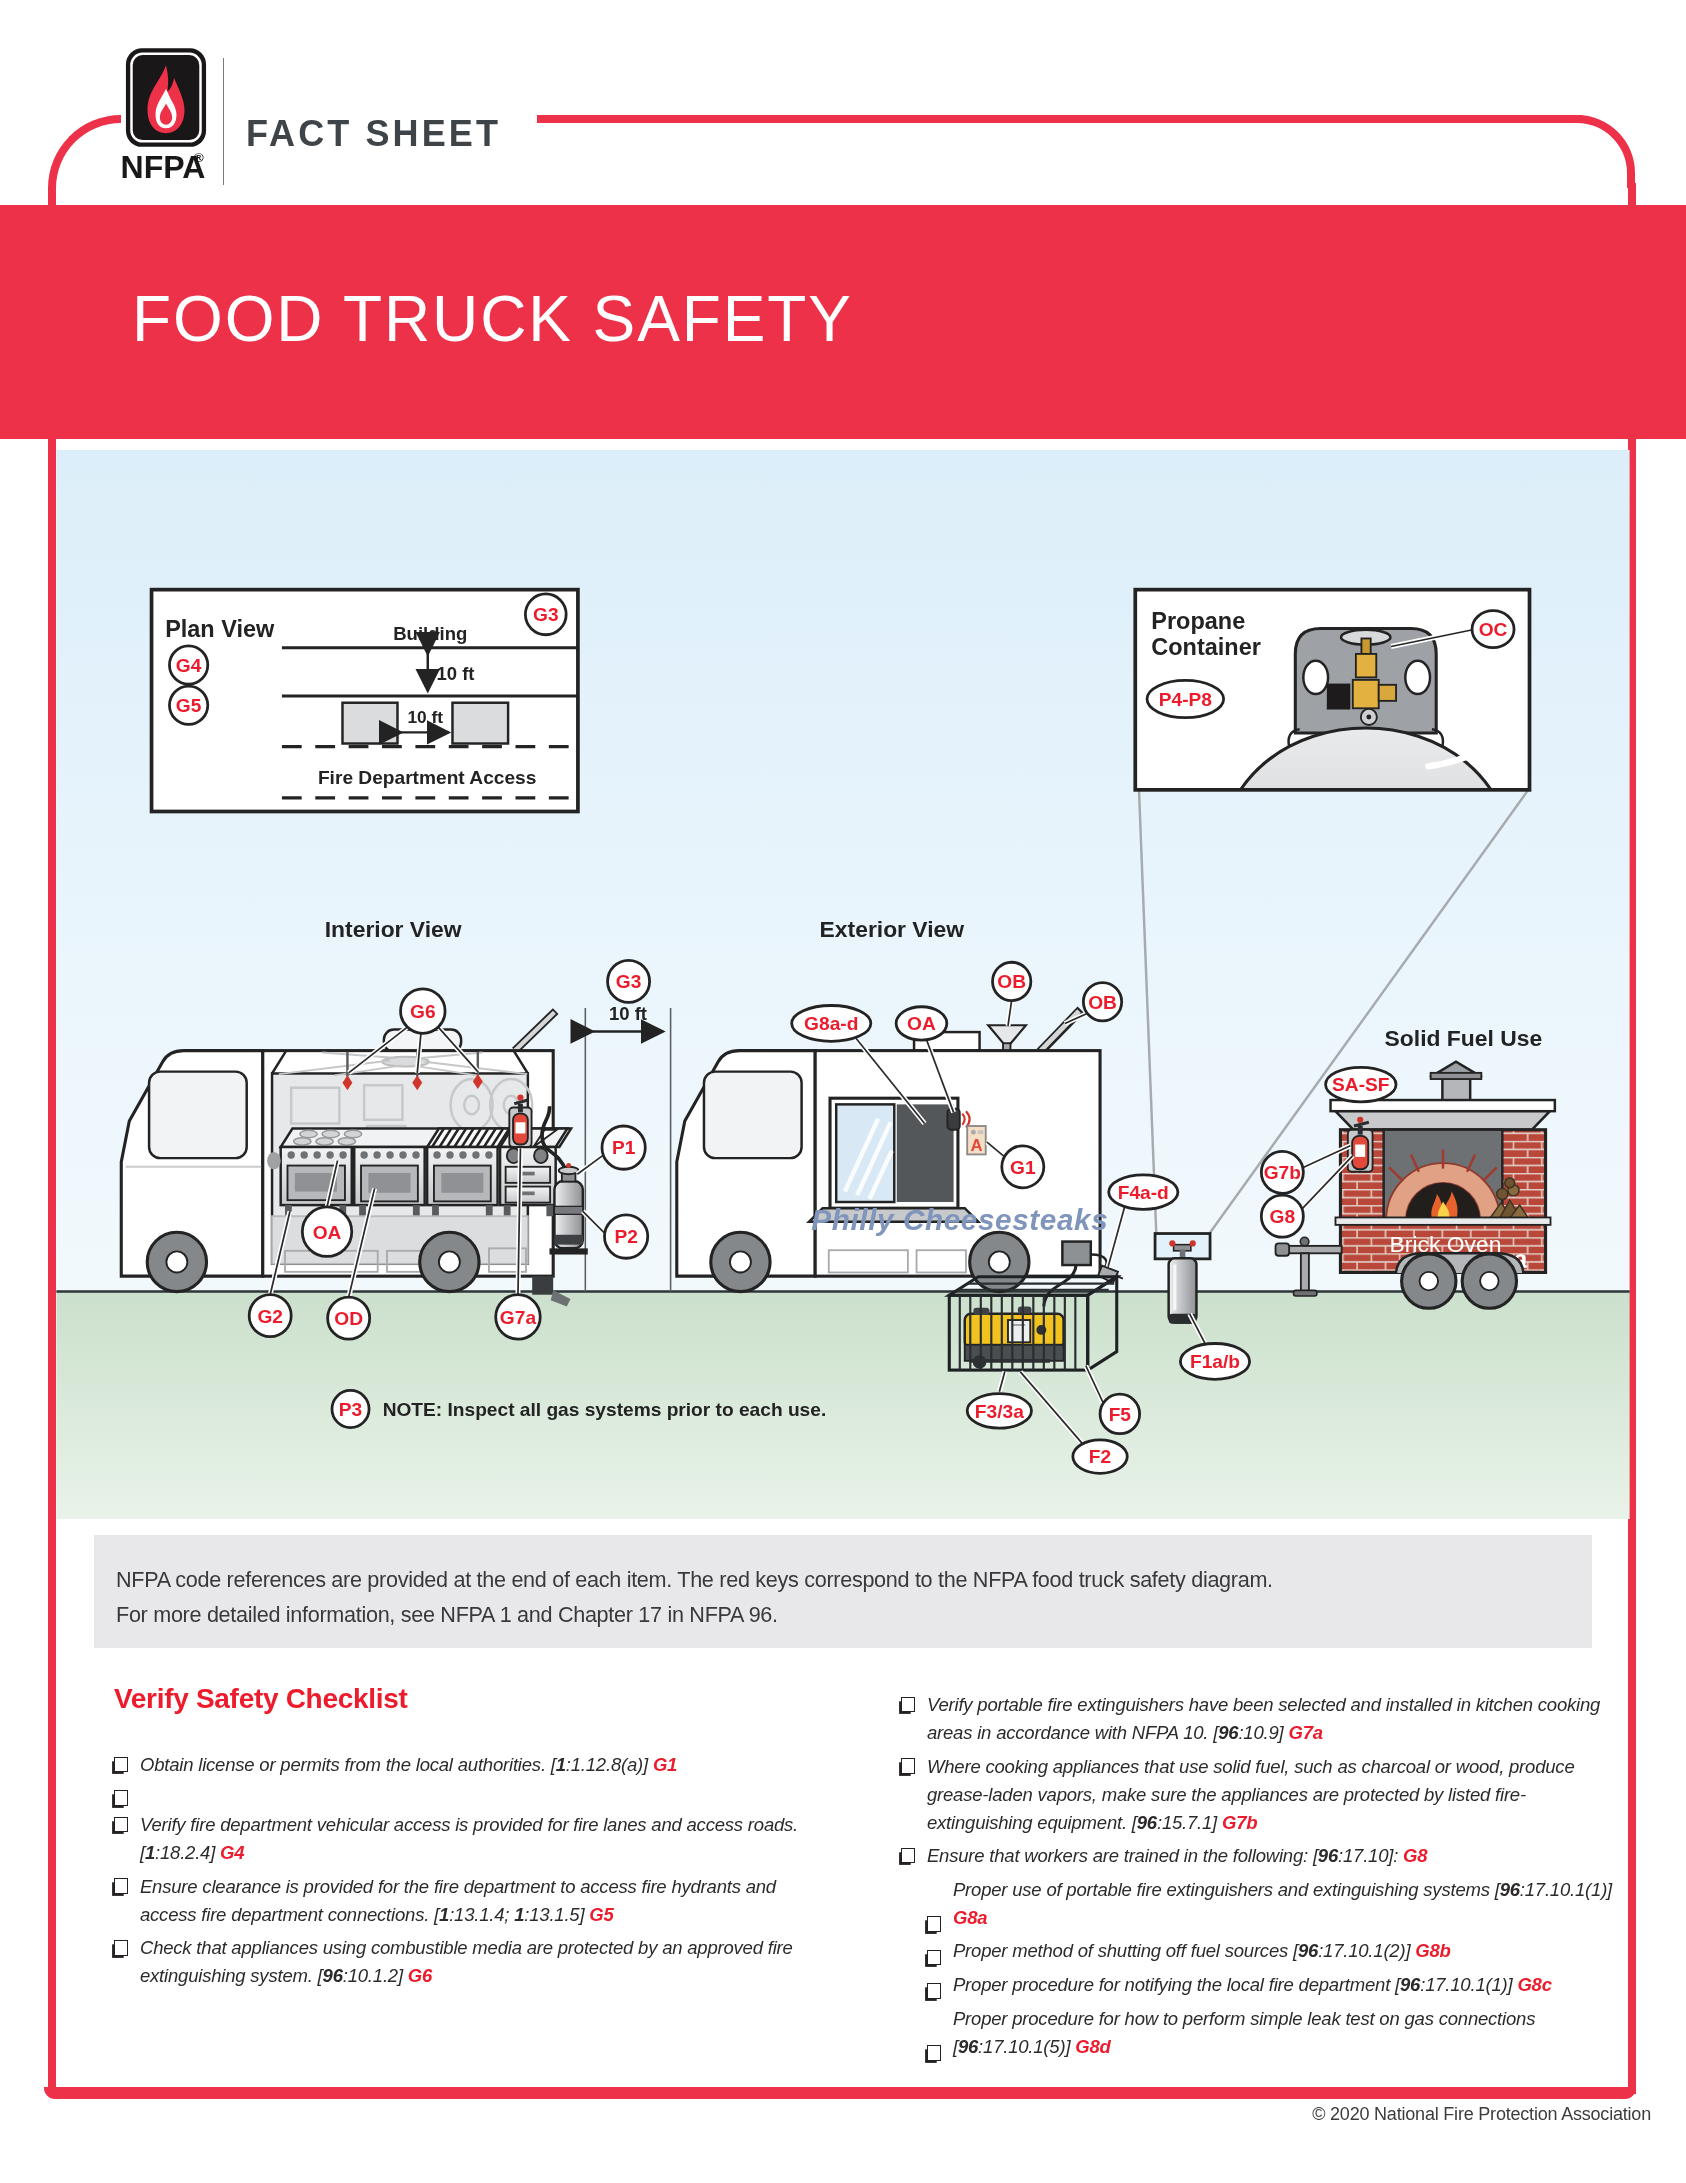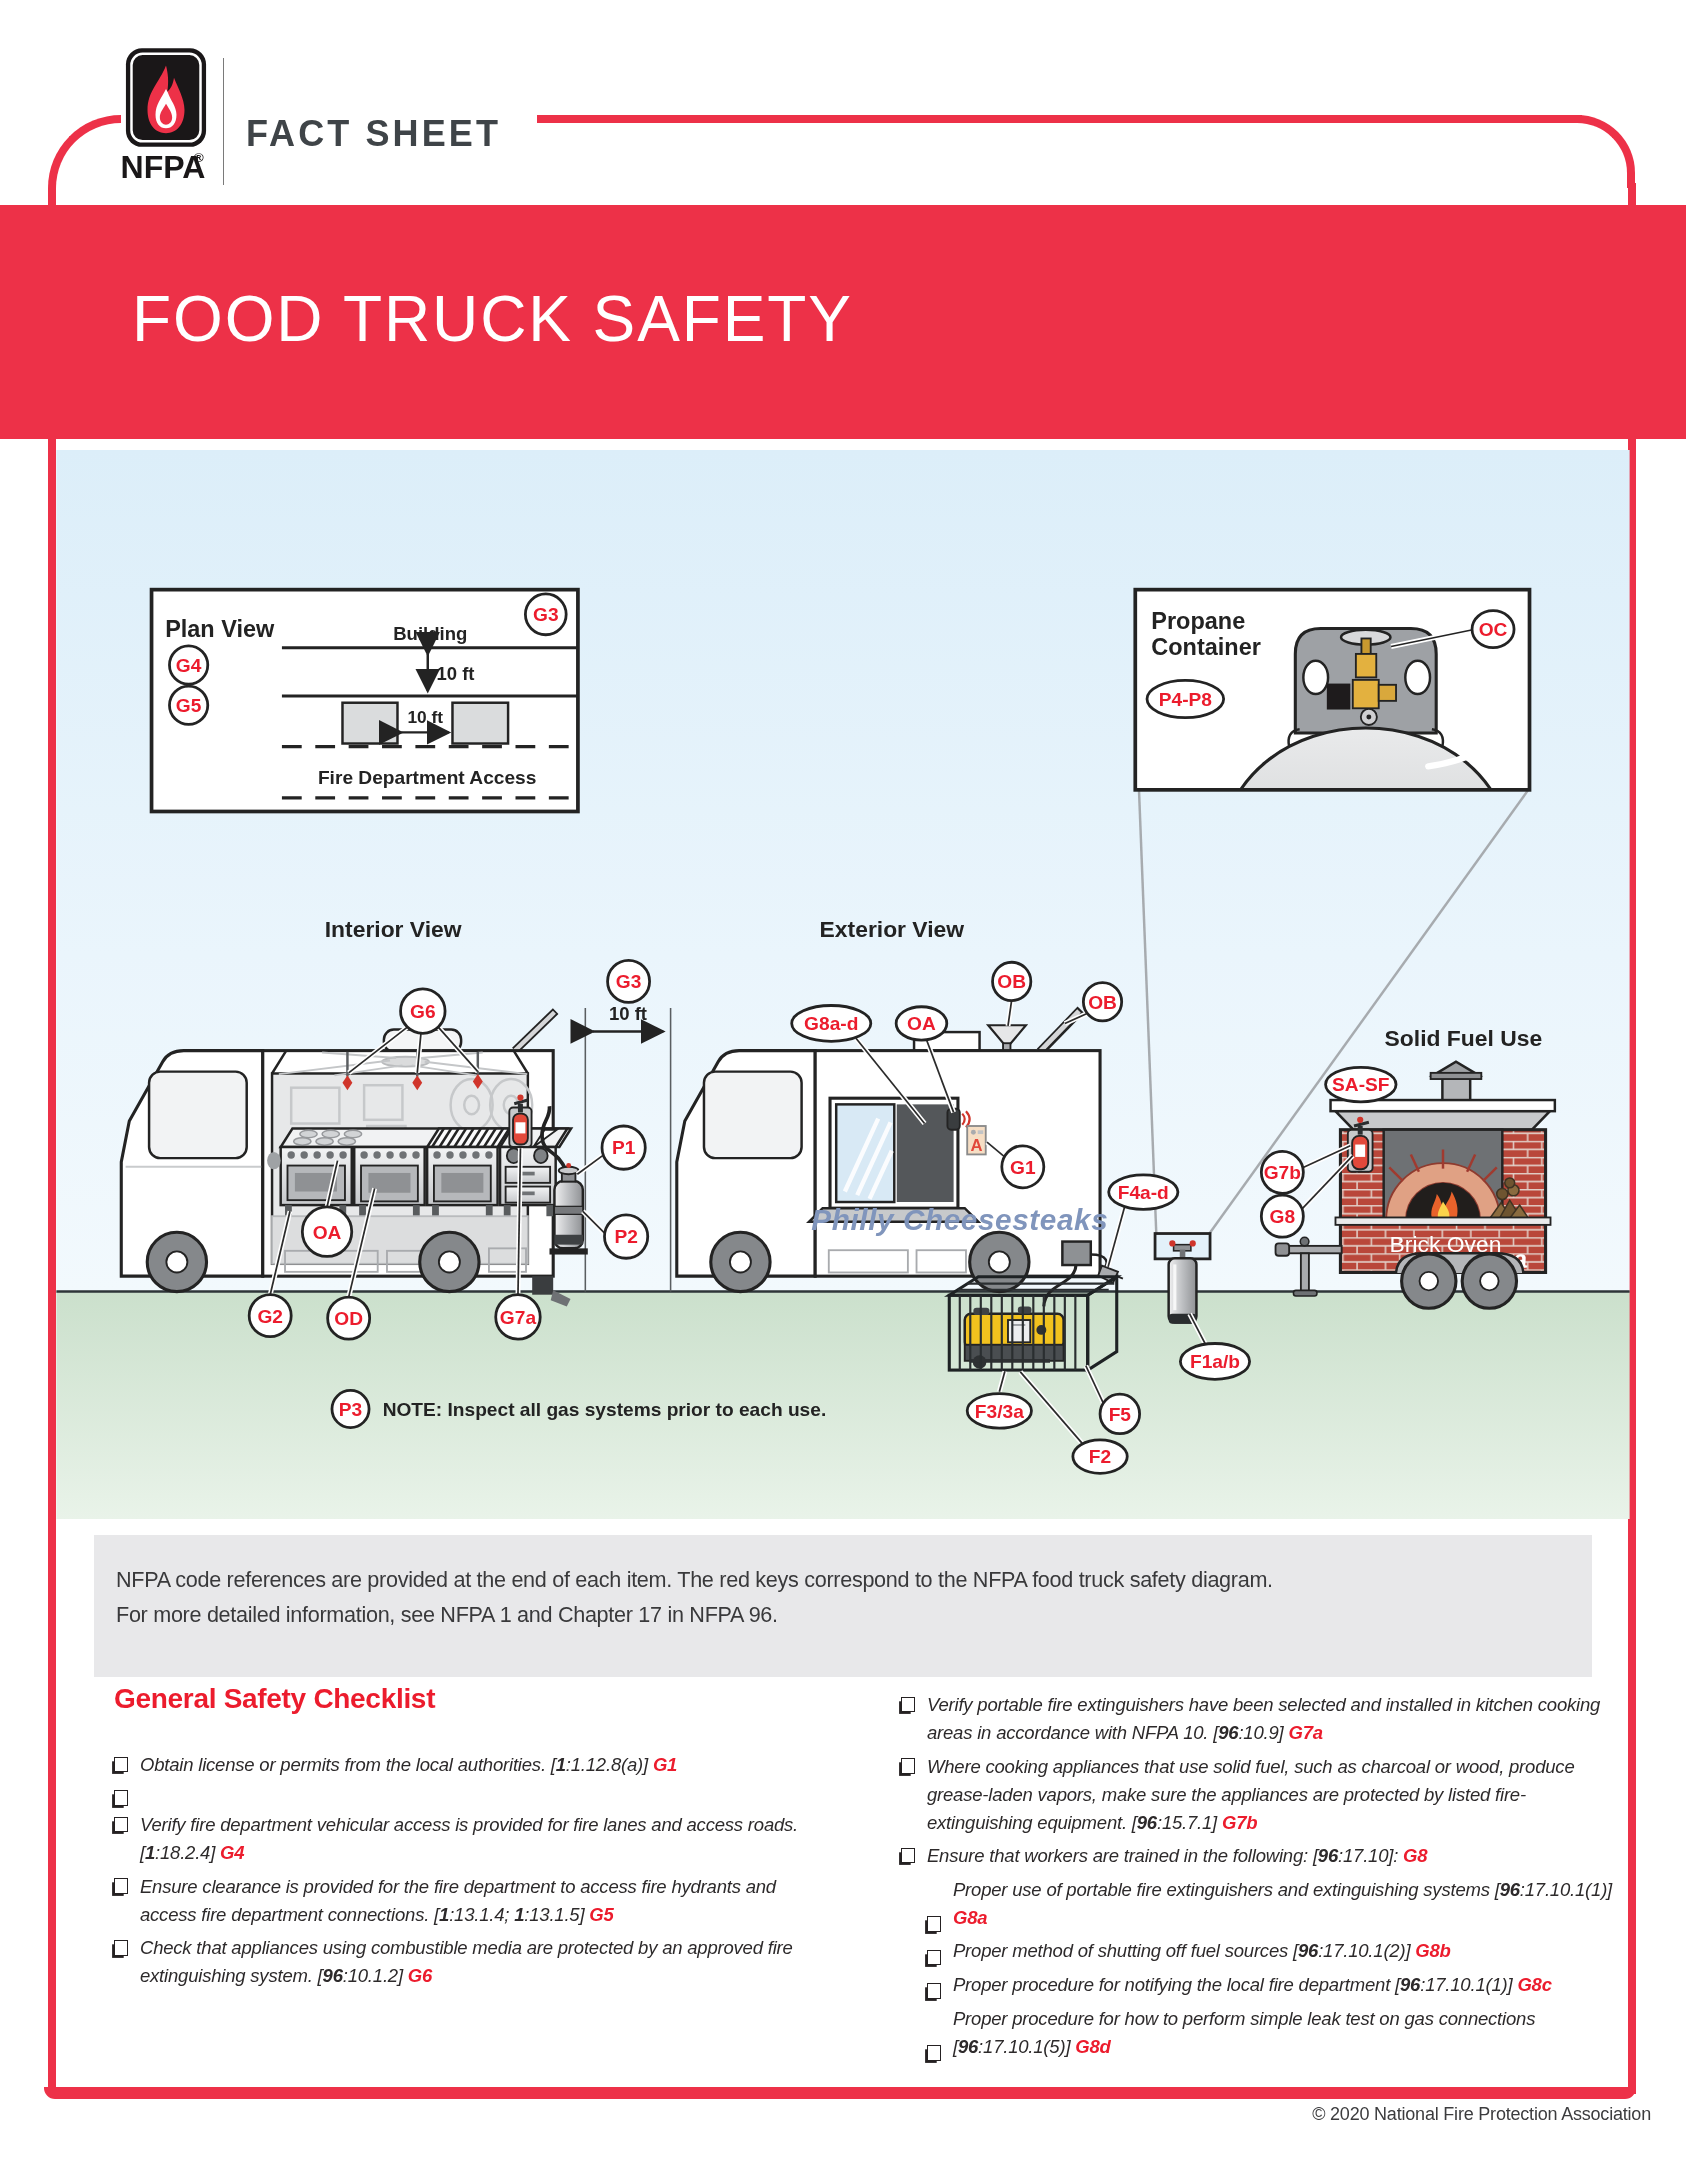--- a/index.html
+++ b/index.html
@@ -25,21 +25,21 @@
 
   
   #banner { position:absolute; left:0; top:205px; width:1687px; height:234px; background:#ED3148; }
   #banner h1 { position:absolute; left:132px; top:50%; transform:translateY(-54%);
     color:#fff; font-size:64px; font-weight:400; letter-spacing:1.9px; white-space:nowrap; }
 
   
   #diagram { position:absolute; left:56px; top:450px; width:1574px; height:1069px; }
 
   
-  #info-box { position:absolute; left:94px; top:1535px; width:1498px; height:142px;
+  #info-box { position:absolute; left:94px; top:1535px; width:1498px; height:113px;
     background:#E8E8EA; padding:27px 25px 0 22px; }
   #info-box div { font-size:21.6px; color:#39393B; line-height:35px; letter-spacing:-0.3px; }
 
   
   .col { position:absolute; font-size:18.5px; color:#2D2A2B; letter-spacing:-0.2px; }
   #col-left  { left:114px; top:1683px; width:720px; }
   #col-right { left:901px; top:1691px; width:714px; }
   #checklist-heading { color:#EC1C2D; font-size:28px; font-weight:700; letter-spacing:-0.3px; margin-bottom:36px; }
   ul.items { list-style:none; }
   ul.items li { display:flex; gap:12.4px; margin-bottom:5.6px;font-style:italic; }
@@ -625,21 +625,21 @@
     <text class="dt" x="528" y="1564" font-size="31">NOTE: Inspect all gas systems prior to each use.</text>
   </g>
 </svg>
 
 <div id="info-box">
   <div>NFPA code references are provided at the end of each item. The red keys correspond to the NFPA food truck safety diagram.</div>
   <div>For more detailed information, see NFPA 1 and Chapter 17 in NFPA 96.</div>
 </div>
 
 <div id="col-left" class="col">
-  <div id="checklist-heading">General Safety Checklist</div>
+  <div id="checklist-heading">Verify Safety Checklist</div>
   <ul class="items">
       <li>
         <span class="cb"></span>
         <div class="it">Obtain license or permits from the local authorities. <span class="ref">[<b>1</b>:1.12.8(a)]</span> <span class="key">G1</span></div>
       </li>
       <li>
         <span class="cb"></span>
       </li>
       <li>
         <span class="cb"></span>

